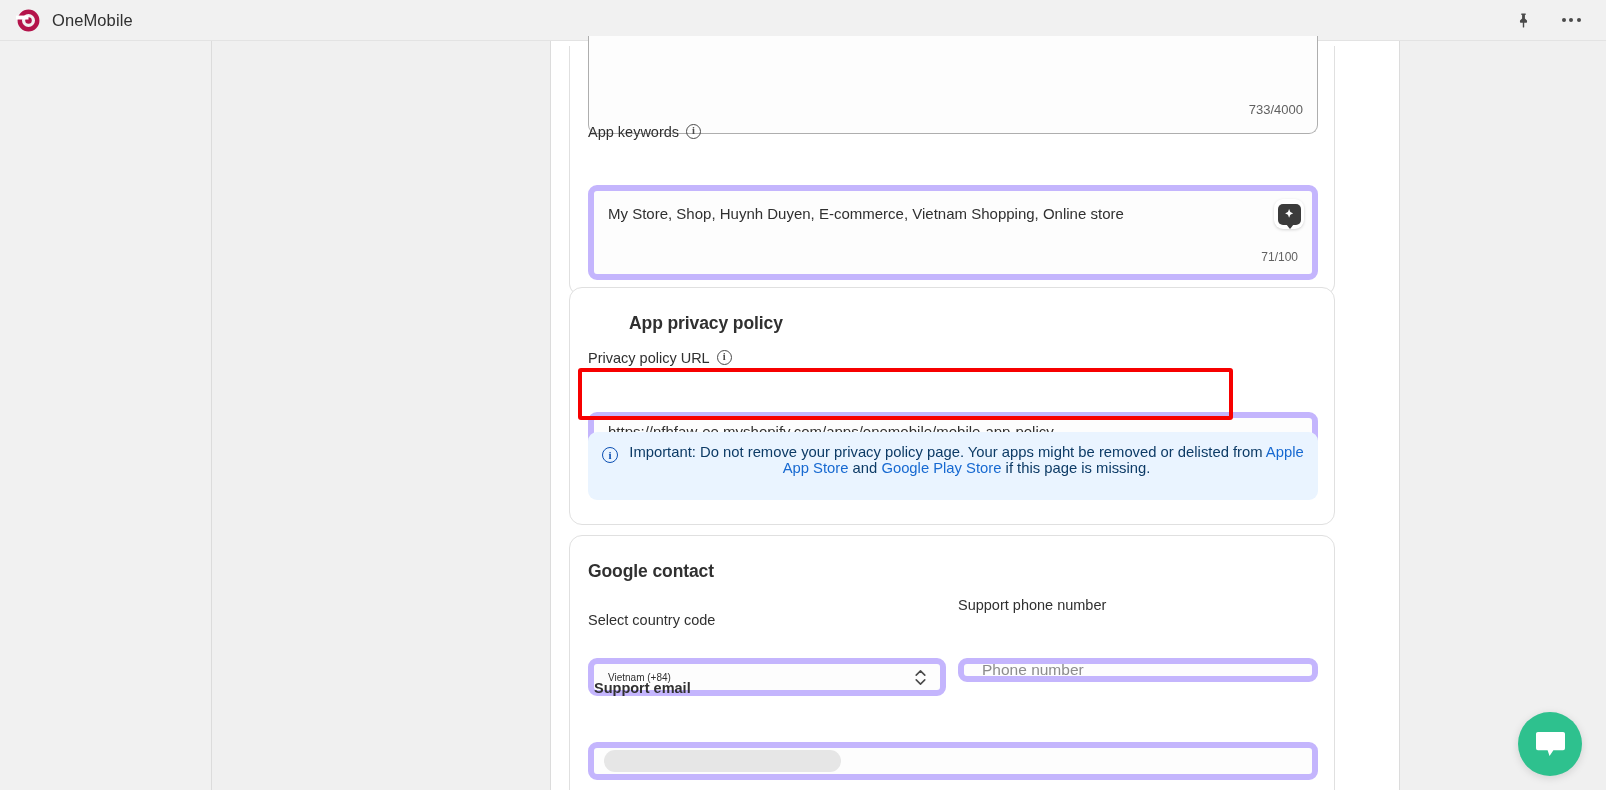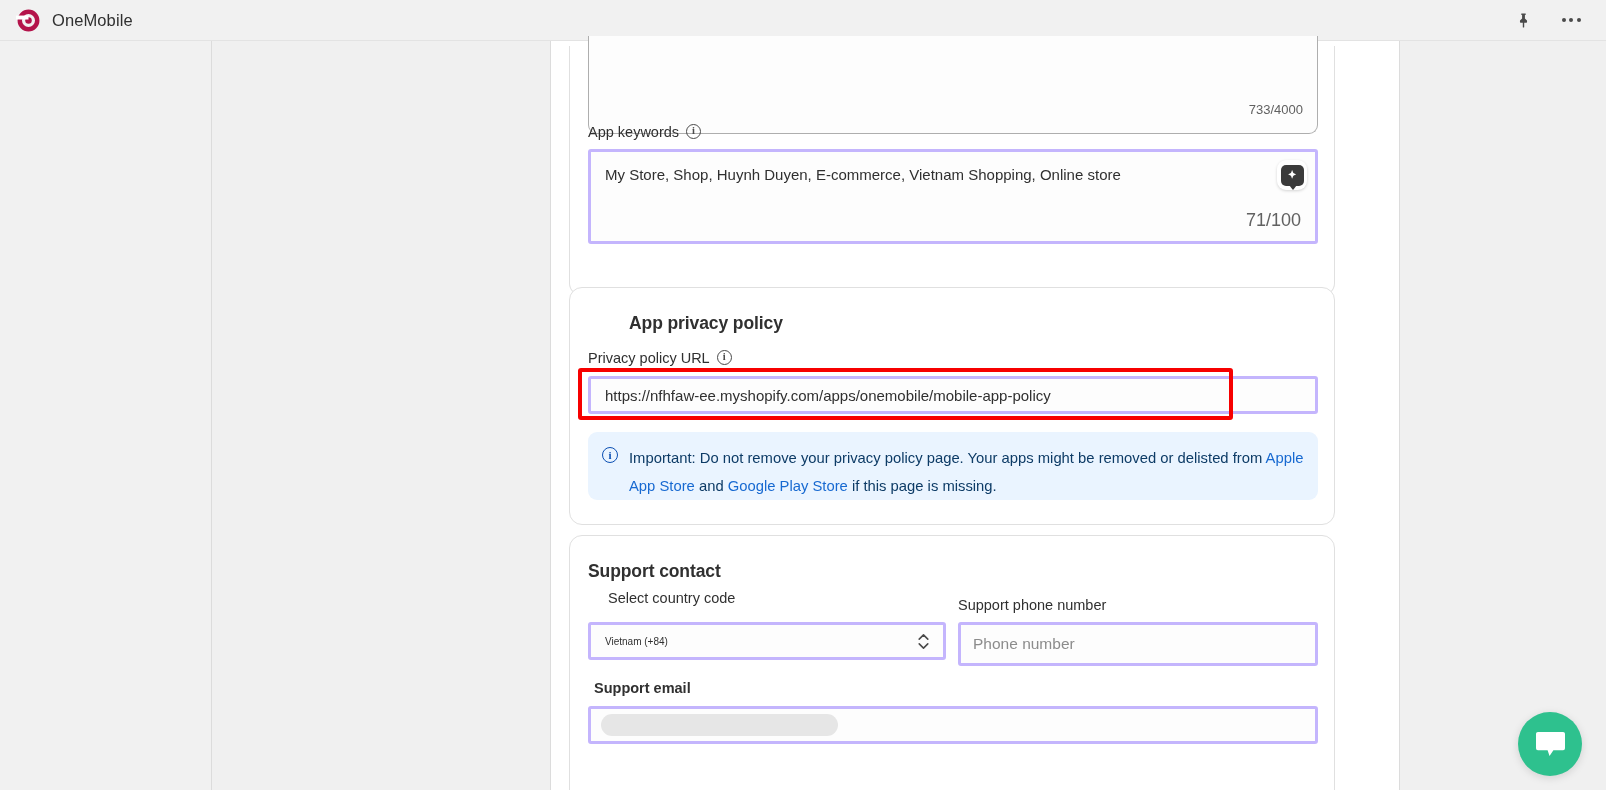--- a/index.html
+++ b/index.html
@@ -48,33 +48,33 @@
   .field-label { font-size: 14.5px; color: #303030; display: flex; align-items: flex-start; gap: 7px; }
 
   .info-circle {
     width: 15px; height: 15px; border: 1.4px solid #4a4a4a; border-radius: 50%;
     display: inline-flex; align-items: center; justify-content: center;
     font-size: 10.5px; font-weight: bold; color: #4a4a4a; font-family: "Liberation Serif", serif;
     line-height: 1; flex: none;
   }
 
   .input-box {
-    background: #fdfdfd; border: 3px solid #c4b5fd; border-radius: 3px;
-    font-size: 15px; color: #303030; position: relative;
+    background: #fdfdfd; border: 6px solid #c4b5fd; border-radius: 9px;
+    font-size: 15px; color: #303030; position: relative; margin-top: 36px;
   }
 
   
   .card-a { top: 5px; height: 250px; border-top: none; border-radius: 0 0 13px 13px; }
   .counter-top { position: absolute; right: 31px; top: 56px; font-size: 13px; color: #616161; }
   .box-top { position: absolute; left: 18px; top: -10px; width: 730px; height: 98px;
              background:#fdfdfd; border:1px solid #aeaeae; border-top:none; border-radius: 0 0 9px 9px; }
   .lbl-keywords { position: absolute; left: 18px; top: 78px; }
   .kw-box { position: absolute; left: 18px; top: 103px; width: 730px; height: 95px; }
   .kw-text { position: absolute; left: 14px; top: 14px; font-size: 15px; color: #303030; }
-  .kw-counter { position: absolute; right: 14px; bottom: 10px; font-size: 18px; color: #616161; }
+  .kw-counter { position: absolute; right: 14px; bottom: 10px; font-size: 12px; color: #616161; }
   .ai-btn {
     position: absolute; right: 8px; top: 8px; width: 30px; height: 30px;
     background: #ffffff; border-radius: 9px; display: flex; align-items: center; justify-content: center;
     box-shadow: 0 1px 3px rgba(0,0,0,.17); cursor: pointer;
   }
   .ai-chip {
     width: 23px; height: 21px; background: #3b3b3b; border-radius: 5px;
     display: flex; align-items: center; justify-content: center; position: relative;
   }
   .ai-chip::after {
@@ -96,37 +96,37 @@
     position: absolute; left: 18px; top: 144px; width: 730px; height: 68px;
     background: #eaf4ff; border-radius: 9px;
     display: flex; padding: 12px 14px 0 14px; gap: 11px;
   }
   .banner-icon {
     width: 16px; height: 16px; border: 1.4px solid #0b4fb3; border-radius: 50%;
     display: inline-flex; align-items: center; justify-content: center;
     font-size: 11px; font-weight: bold; color: #0b4fb3;
     font-family: "Liberation Serif", serif; line-height: 1; flex: none; margin-top: 3px;
   }
-  .banner-text { font-size: 14.8px; line-height: 28px; color: #0d3b66; }
+  .banner-text { font-size: 14.8px; line-height: 16px; color: #0d3b66; text-align: center; }
   .banner-text a { color: #1769d1; text-decoration: none; }
 
   
   .card-c { top: 494px; height: 268px; }
   .lbl-support-title { position: absolute; left: 18px; top: 25px; }
-  .lbl-country { position: absolute; left: 18px; top: 54px; margin-left: 20px; }
+  .lbl-country { position: absolute; left: 18px; top: 76px; }
   .lbl-phone { position: absolute; left: 388px; top: 61px; }
   .select-box {
     position: absolute; left: 18px; top: 86px; width: 358px; height: 38px;
     display: flex; align-items: center; padding: 0 14px;
   }
   .select-val { flex: 1; font-size: 10px; color: #303030; }
   .chev { display: flex; flex-direction: column; align-items: center; gap: 3px; color: #4a4a4a; }
   .phone-box {
-    position: absolute; left: 388px; top: 86px; width: 360px; height: 44px;
-    display: flex; align-items: center; padding: 0 12px;
+    position: absolute; left: 388px; top: 86px; width: 360px; height: 24px;
+    display: flex; align-items: center; padding: 0 18px;
   }
   .placeholder { font-size: 15.5px; color: #8c8c8c; }
   .lbl-email { position: absolute; left: 24px; top: 144px; font-weight: bold; }
   .email-box { position: absolute; left: 18px; top: 170px; width: 730px; height: 38px;
                display: flex; align-items: center; padding: 0 10px; }
   .skeleton { width: 237px; height: 22px; background: #e6e6e6; border-radius: 11px; }
 
   
   .chat-fab {
     position: absolute; right: 24px; bottom: 14px; width: 64px; height: 64px;
@@ -213,21 +213,21 @@
 
       <div class="banner">
         <span class="banner-icon">i</span>
         <div class="banner-text">
           <span>Important: Do not remove your privacy policy page. Your apps might be removed or delisted from </span><a href="#">Apple App Store</a><span> and </span><a href="#">Google Play Store</a><span> if this page is missing.</span>
         </div>
       </div>
     </div>
 
     <div class="card card-c">
-      <div class="card-title lbl-support-title">Support contact</div>
+      <div class="card-title lbl-support-title">Google contact</div>
 
       <div class="field-label lbl-country">Select country code</div>
       <div class="input-box select-box">
         <span class="select-val">Vietnam (+84)</span>
         <span class="chev">
           <svg width="11" height="6" viewBox="0 0 12 7" fill="none" stroke="currentColor" stroke-width="1.8" stroke-linecap="round" stroke-linejoin="round">
             <path d="M1 6L6 1l5 5"></path>
           </svg>
           <svg width="11" height="6" viewBox="0 0 12 7" fill="none" stroke="currentColor" stroke-width="1.8" stroke-linecap="round" stroke-linejoin="round">
             <path d="M1 1l5 5 5-5"></path>

